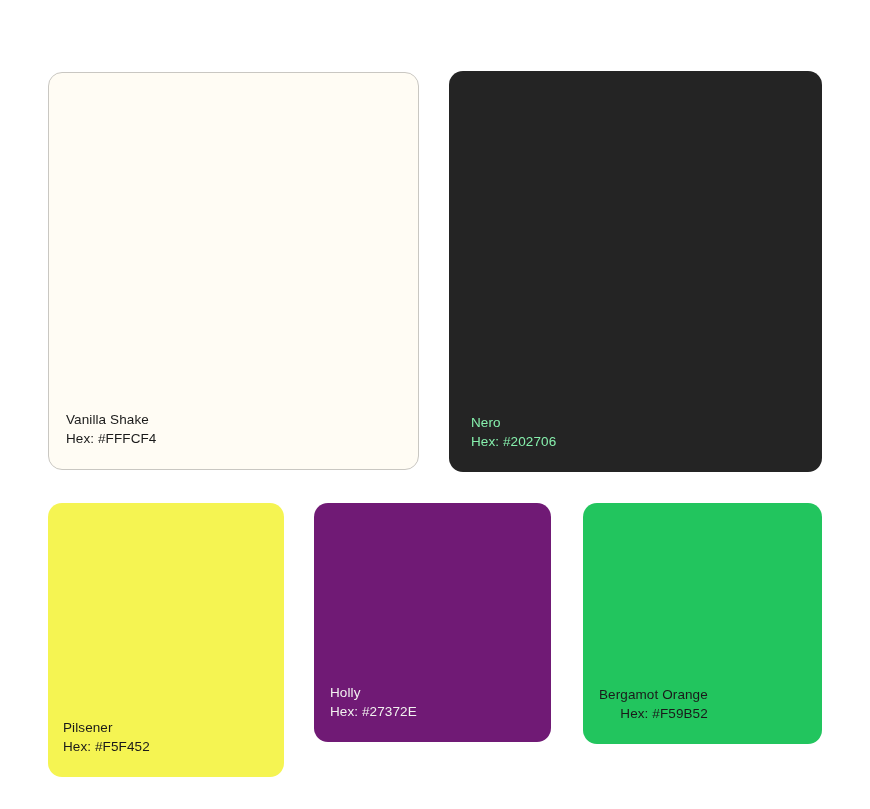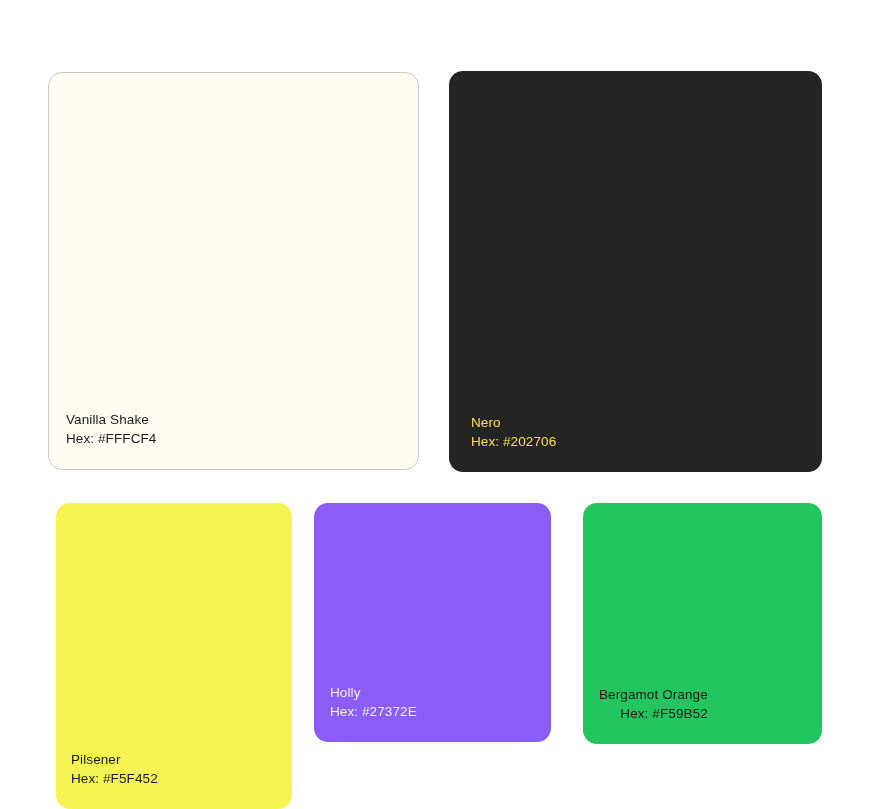--- a/index.html
+++ b/index.html
@@ -74,24 +74,24 @@
     width: 373px;
     height: 401px;
   }
   #swatch-nero .caption {
     left: 22px;
     bottom: 21px;
   }
 
   
   #swatch-pilsener {
-    left: 56px;
+    left: 48px;
     top: 503px;
     width: 236px;
-    height: 306px;
+    height: 274px;
   }
   #swatch-pilsener .caption {
     left: 15px;
     bottom: 21px;
   }
 
   #swatch-holly {
     left: 314px;
     top: 503px;
     width: 237px;
@@ -118,35 +118,35 @@
 
 <div class="palette">
 
   <div class="swatch bordered" id="swatch-vanilla-shake" style="background-color: rgb(255, 252, 244); color: rgb(26, 26, 26); border-color: rgb(201, 199, 194);">
     <div class="caption">
       <span class="swatch-name">Vanilla Shake</span>
       <span class="swatch-hex">Hex: #FFFCF4</span>
     </div>
   </div>
 
-  <div class="swatch" id="swatch-nero" style="background-color: rgb(36, 36, 36); color: #fde047;">
+  <div class="swatch" id="swatch-nero" style="background-color: rgb(36, 36, 36); color: #86efac;">
     <div class="caption">
       <span class="swatch-name">Nero</span>
       <span class="swatch-hex">Hex: #202706</span>
     </div>
   </div>
 
   <div class="swatch" id="swatch-pilsener" style="background-color: rgb(245, 244, 82); color: rgb(26, 26, 26);">
     <div class="caption">
       <span class="swatch-name">Pilsener</span>
       <span class="swatch-hex">Hex: #F5F452</span>
     </div>
   </div>
 
-  <div class="swatch" id="swatch-holly" style="background-color: #8b5cf6; color: rgb(242, 242, 240);">
+  <div class="swatch" id="swatch-holly" style="background-color: #701a75; color: rgb(242, 242, 240);">
     <div class="caption">
       <span class="swatch-name">Holly</span>
       <span class="swatch-hex">Hex: #27372E</span>
     </div>
   </div>
 
   <div class="swatch" id="swatch-bergamot-orange" style="background-color: #22c55e; color: rgb(26, 26, 26);">
     <div class="caption">
       <span class="swatch-name">Bergamot Orange</span>
       <span class="swatch-hex">Hex: #F59B52</span>

